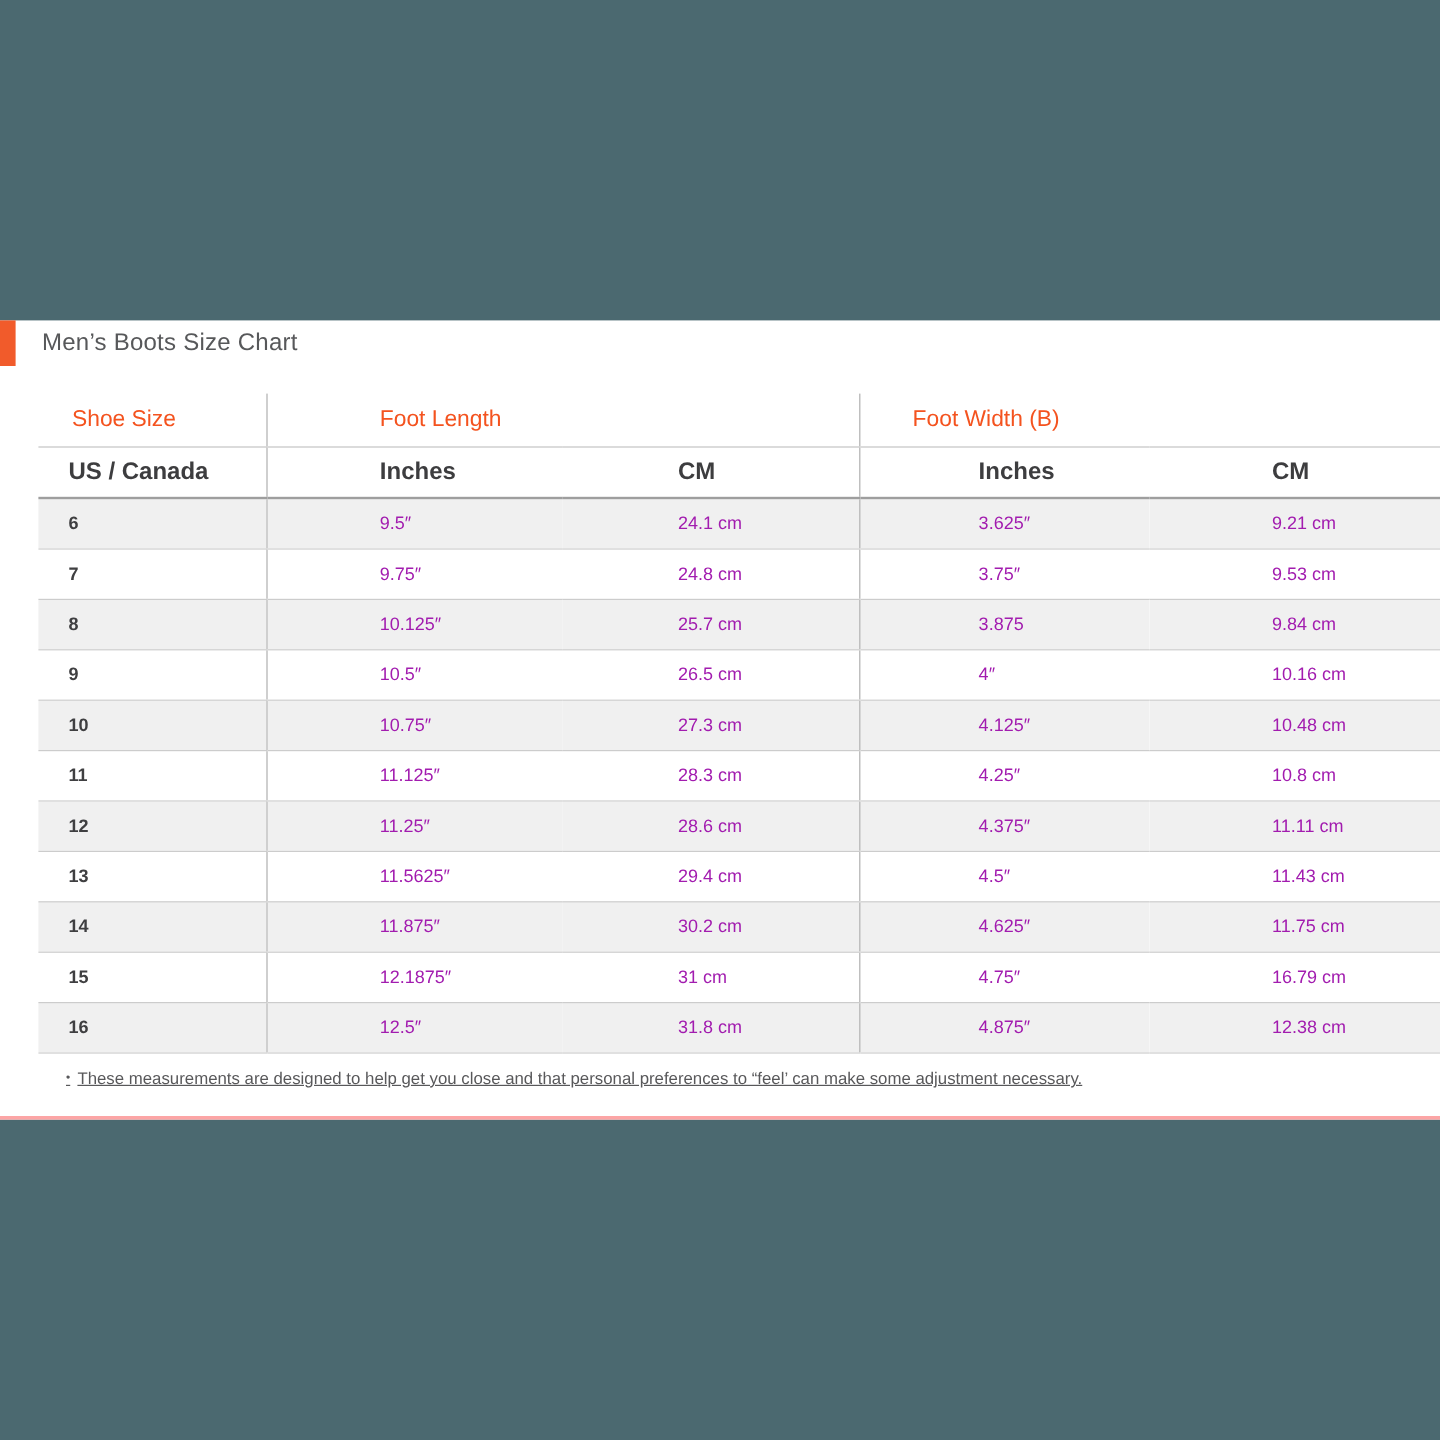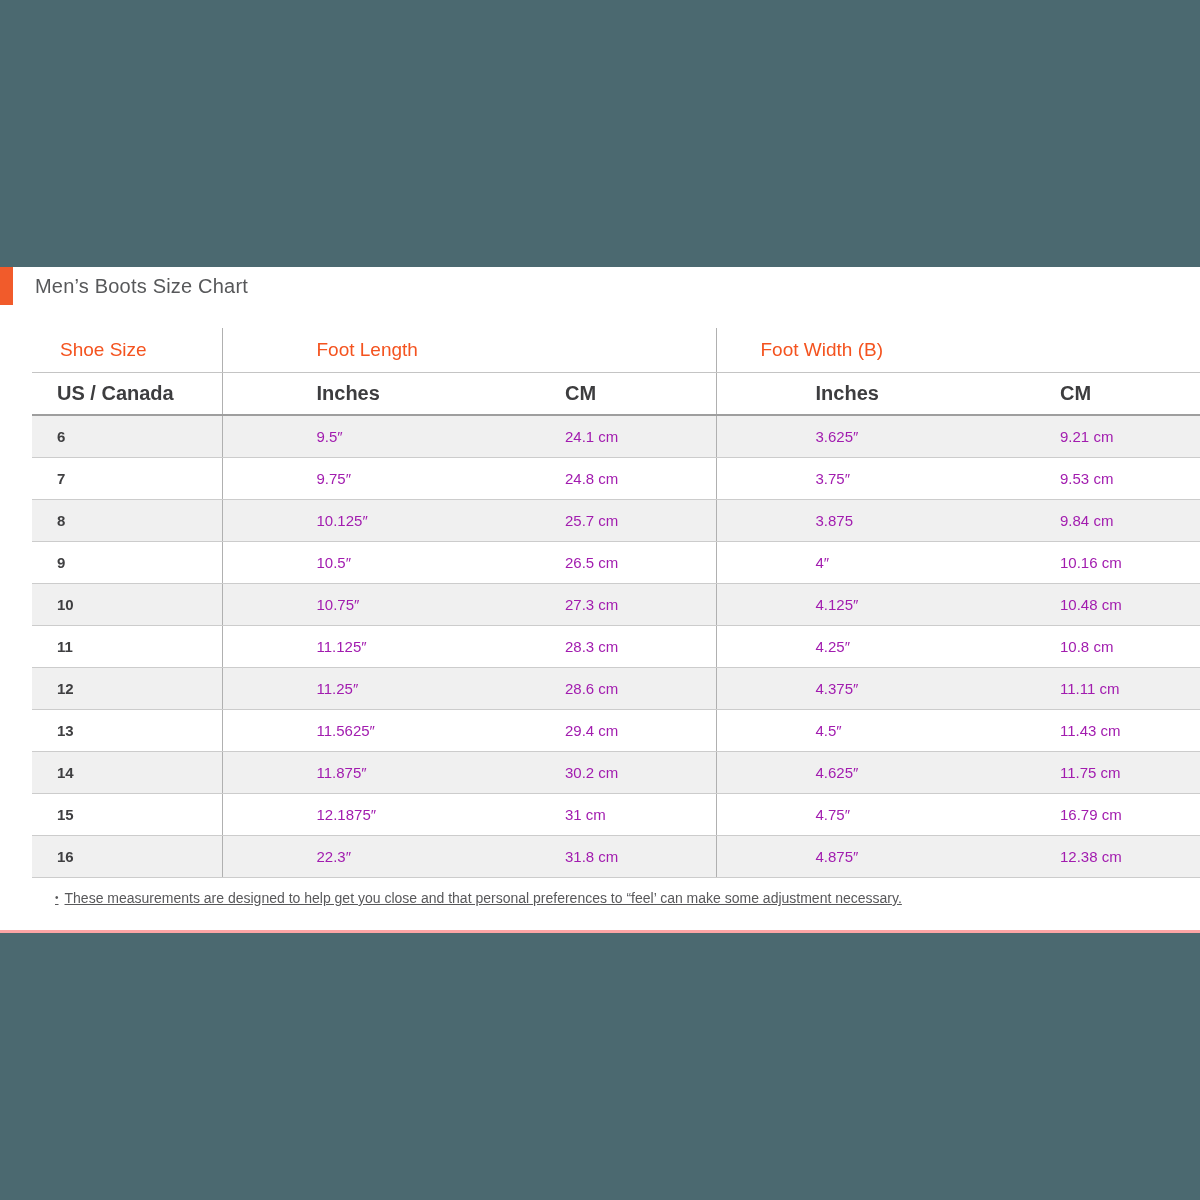--- a/index.html
+++ b/index.html
@@ -192,21 +192,21 @@
           </tr>
           <tr>
             <td class="p0 us-size">15</td>
             <td class="p1 div-left">12.1875″</td>
             <td class="p2">31 cm</td>
             <td class="p3 div-left">4.75″</td>
             <td class="p4">16.79 cm</td>
           </tr>
           <tr class="striped">
             <td class="p0 us-size">16</td>
-            <td class="p1 div-left">22.3″</td>
+            <td class="p1 div-left">12.5″</td>
             <td class="p2">31.8 cm</td>
             <td class="p3 div-left">4.875″</td>
             <td class="p4">12.38 cm</td>
           </tr>
         </tbody>
     </table>
   </div>
 
   <div class="footnote">
     <span class="bullet">•</span><span>These measurements are designed to help get you close and that personal preferences to “feel’ can make some adjustment necessary.</span>

